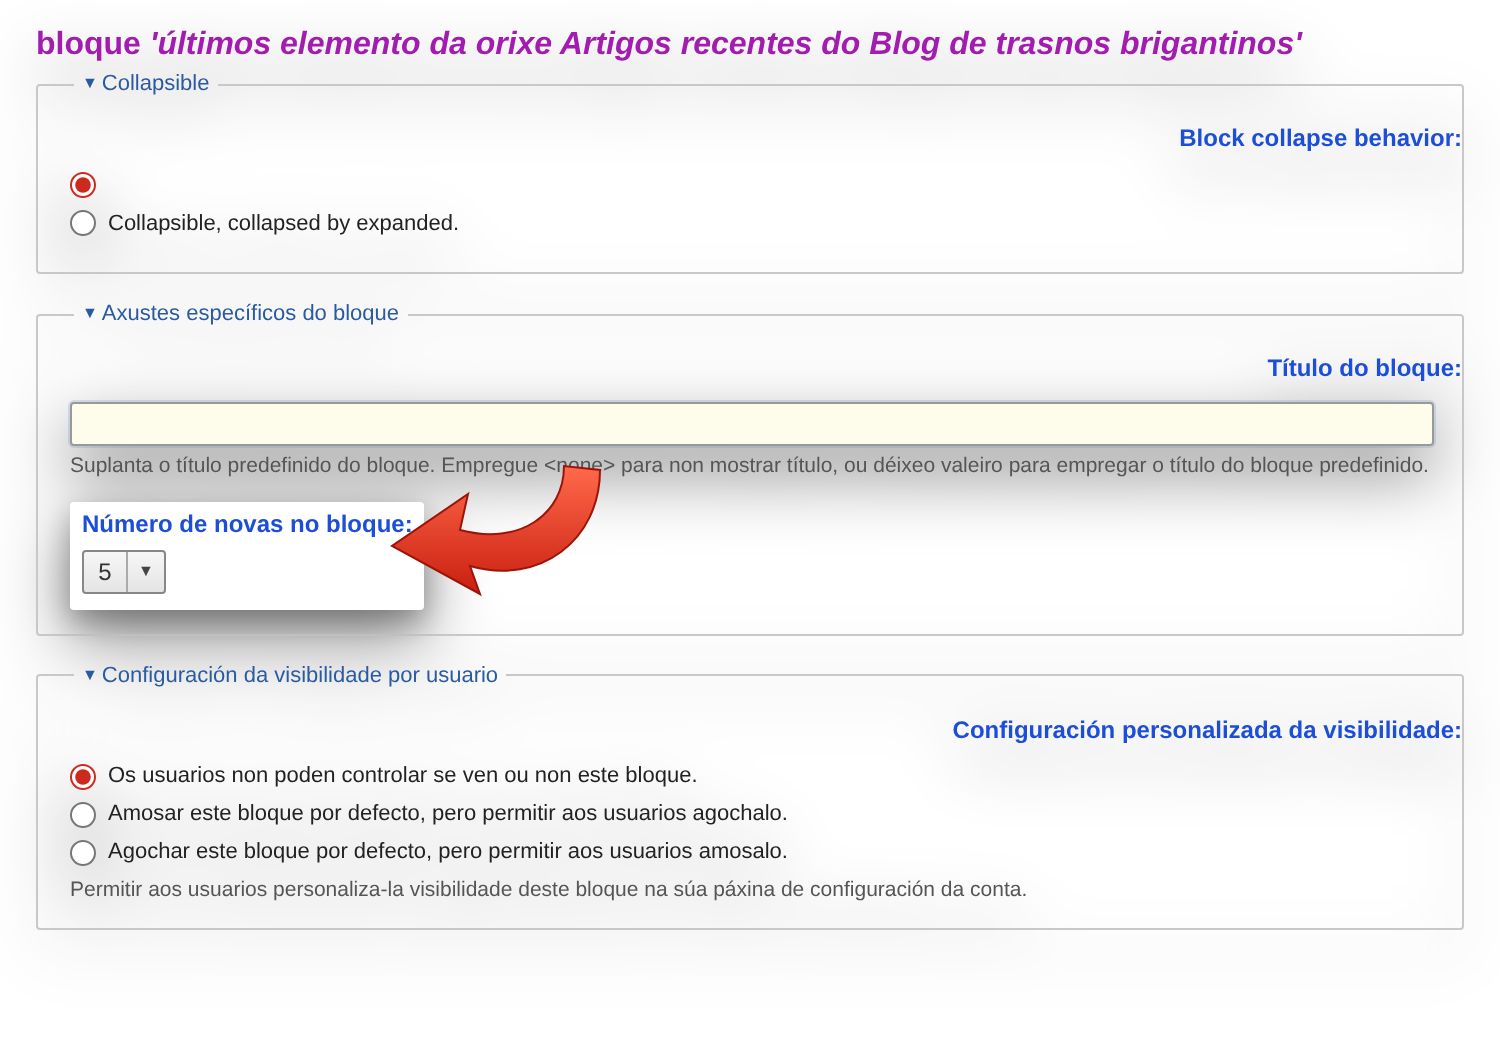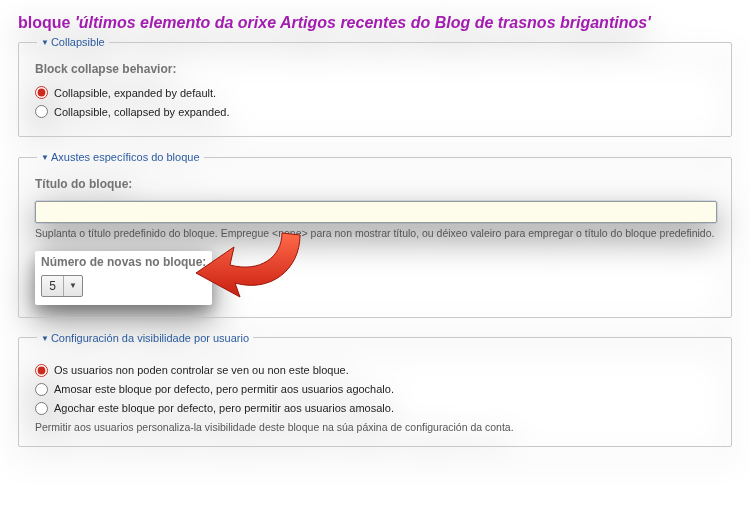--- a/index.html
+++ b/index.html
@@ -34,22 +34,23 @@
   legend .tri {
     display: inline-block;
     font-size: 8px;
     vertical-align: 1px;
     margin-right: 2px;
     color: #2a5aa0;
   }
   .section-label {
     font-size: 12px;
     font-weight: bold;
-    color: #737373;
+    color: #1d4ed8;
     margin-bottom: 10px;
+    text-align: right;
   }
   .radio-row {
     display: flex;
     align-items: center;
     gap: 6px;
     margin: 6px 0;
     font-size: 11px;
     color: #222;
   }
   input[type="radio"] {
@@ -131,21 +132,20 @@
 </h2>
 
 <fieldset>
   <legend>
     <span class="tri">▼</span><span>Collapsible</span>
   </legend>
   <div class="section-label">Block collapse behavior:</div>
 
   <label class="radio-row">
     <input type="radio" name="collapse" checked="" style="">
-    <span>Collapsible, expanded by default.</span>
   </label>
   <label class="radio-row">
     <input type="radio" name="collapse" style="">
     <span>Collapsible, collapsed by expanded.</span>
   </label>
 </fieldset>
 
 <fieldset>
   <legend>
     <span class="tri">▼</span><span>Axustes específicos do bloque</span>
@@ -162,20 +162,21 @@
         <span class="btn">▼</span>
       </div>
     </div>
   </div>
 </fieldset>
 
 <fieldset>
   <legend>
     <span class="tri">▼</span><span>Configuración da visibilidade por usuario</span>
   </legend>
+  <div class="section-label">Configuración personalizada da visibilidade:</div>
 
   <label class="radio-row">
     <input type="radio" name="vis" checked="" style="">
     <span>Os usuarios non poden controlar se ven ou non este bloque.</span>
   </label>
   <label class="radio-row">
     <input type="radio" name="vis" style="">
     <span>Amosar este bloque por defecto, pero permitir aos usuarios agochalo.</span>
   </label>
   <label class="radio-row">

